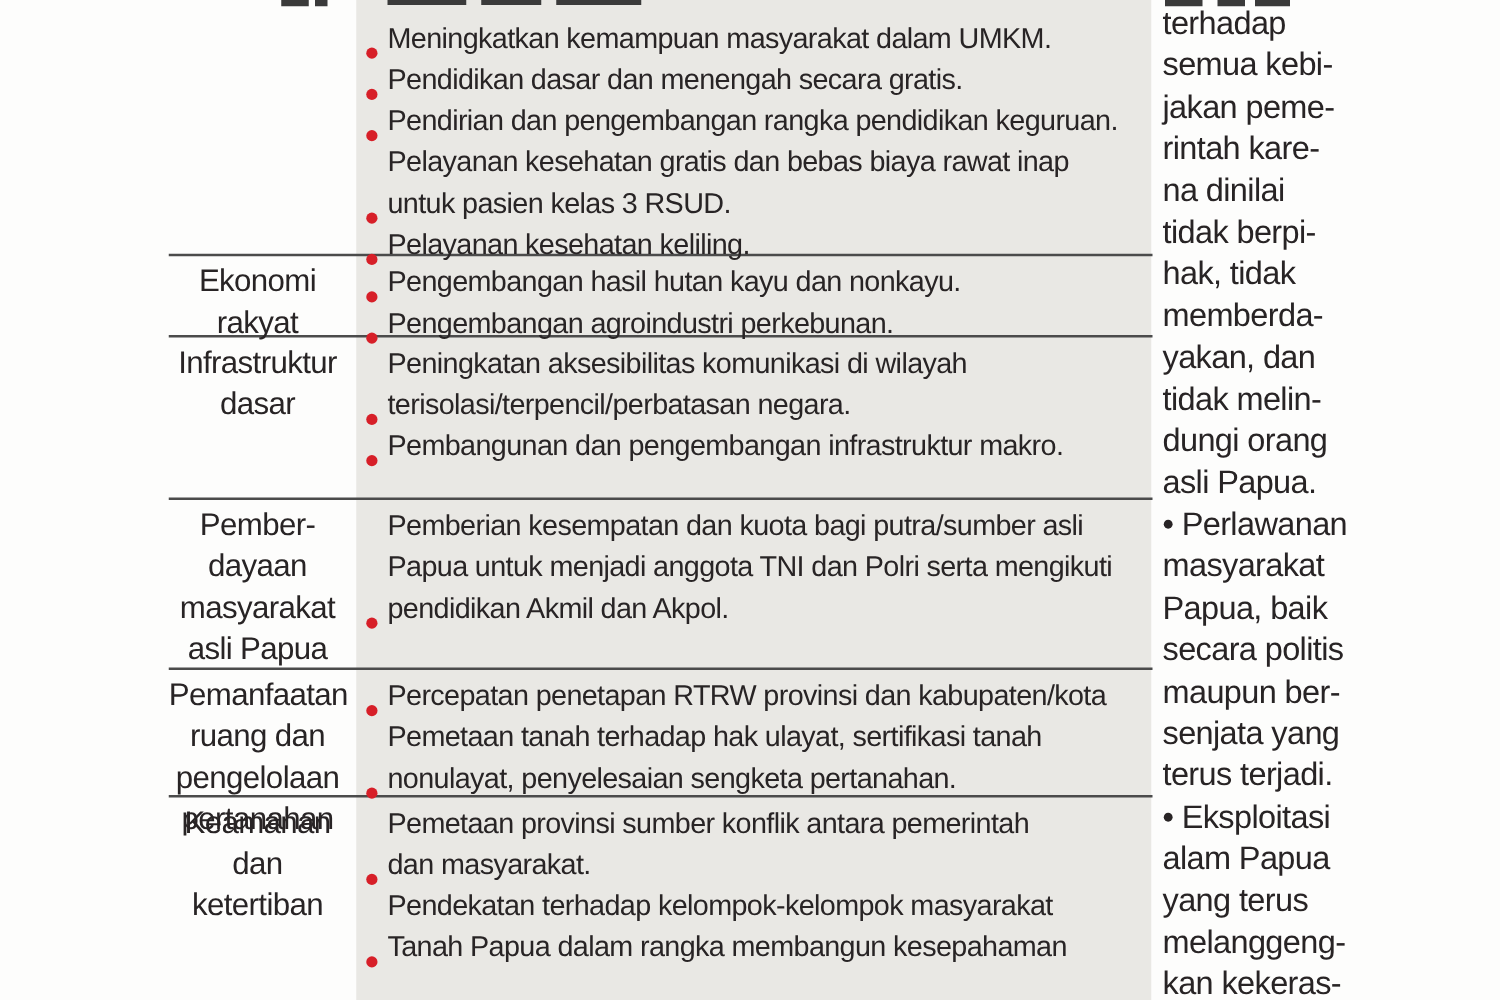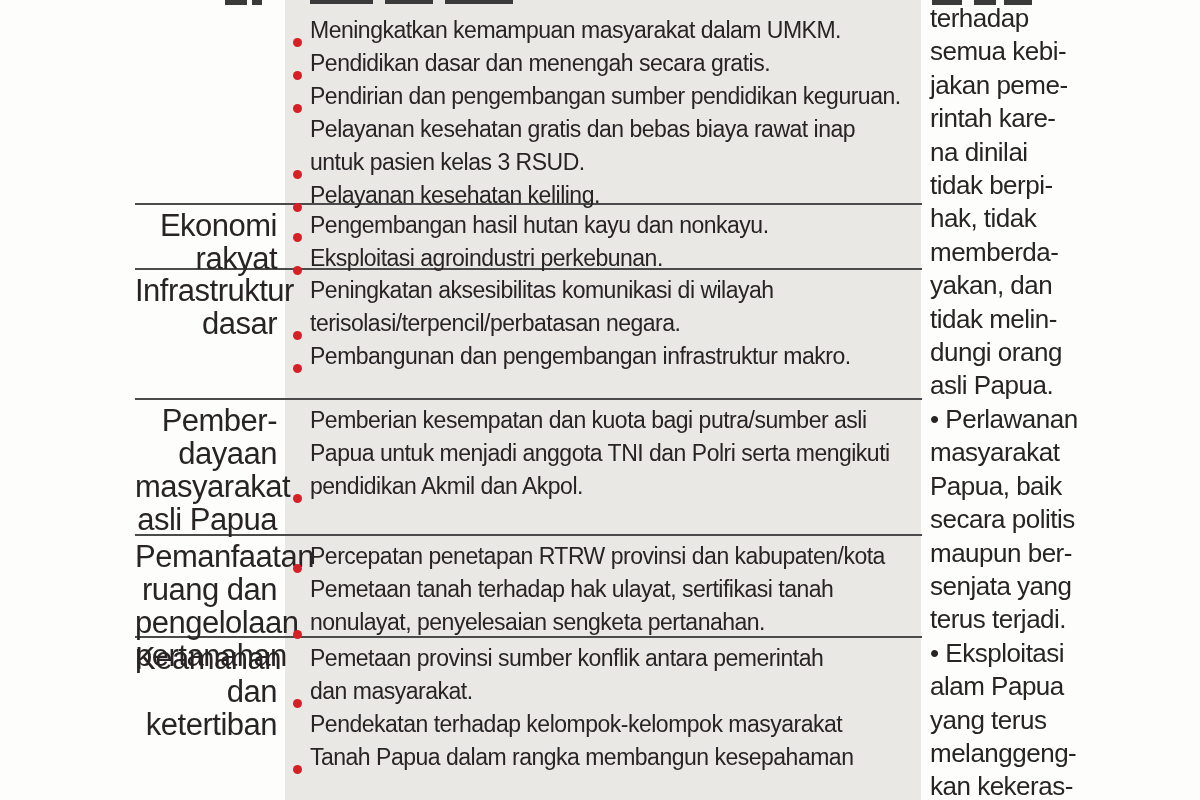--- a/index.html
+++ b/index.html
@@ -17,23 +17,23 @@
   
   .table{
     position:absolute;left:135px;top:0;width:787px;height:800px;
     display:flex;flex-direction:column;box-sizing:border-box;
   }
   .row{
     display:flex;box-sizing:border-box;
   }
   .row.bordered{border-bottom:2px solid #4b4b4b;}
   .row-label{
-    width:150px;box-sizing:border-box;text-align:right;
+    width:150px;box-sizing:border-box;text-align:center;
     padding:4px 8px 0 0;
-    font-size:31px;line-height:33px;letter-spacing:-0.5px;
+    font-size:25px;line-height:33px;letter-spacing:-0.5px;
     white-space:pre-line;
   }
   .row-items{
     flex:1;box-sizing:border-box;padding:4px 2px 0 8px;
   }
   .row.first .row-items,.row.first .row-label{padding-top:14px;}
   .item{display:flex;align-items:flex-end;}
   .bullet{
     width:9px;height:9px;border-radius:50%;background:#d71f28;
     flex:0 0 9px;margin:12px 8px 0 0;
@@ -81,21 +81,21 @@
       <div class="item">
         <span class="bullet"></span>
         <span class="item-text">Meningkatkan kemampuan masyarakat dalam UMKM.</span>
       </div>
       <div class="item">
         <span class="bullet"></span>
         <span class="item-text">Pendidikan dasar dan menengah secara gratis.</span>
       </div>
       <div class="item">
         <span class="bullet"></span>
-        <span class="item-text">Pendirian dan pengembangan sumber pendidikan keguruan.</span>
+        <span class="item-text">Pendirian dan pengembangan rangka pendidikan keguruan.</span>
       </div>
       <div class="item">
         <span class="bullet"></span>
         <span class="item-text">Pelayanan kesehatan gratis dan bebas biaya rawat inap
 untuk pasien kelas 3 RSUD.</span>
       </div>
       <div class="item">
         <span class="bullet"></span>
         <span class="item-text">Pelayanan kesehatan keliling.</span>
       </div>
@@ -105,21 +105,21 @@
   <div class="row bordered" style="height:65px;">
     <div class="row-label">Ekonomi
 rakyat</div>
     <div class="row-items">
       <div class="item">
         <span class="bullet"></span>
         <span class="item-text">Pengembangan hasil hutan kayu dan nonkayu.</span>
       </div>
       <div class="item">
         <span class="bullet"></span>
-        <span class="item-text">Eksploitasi agroindustri perkebunan.</span>
+        <span class="item-text">Pengembangan agroindustri perkebunan.</span>
       </div>
     </div>
   </div>
 
   <div class="row bordered" style="height:130px;">
     <div class="row-label">Infrastruktur
 dasar</div>
     <div class="row-items">
       <div class="item">
         <span class="bullet"></span>

